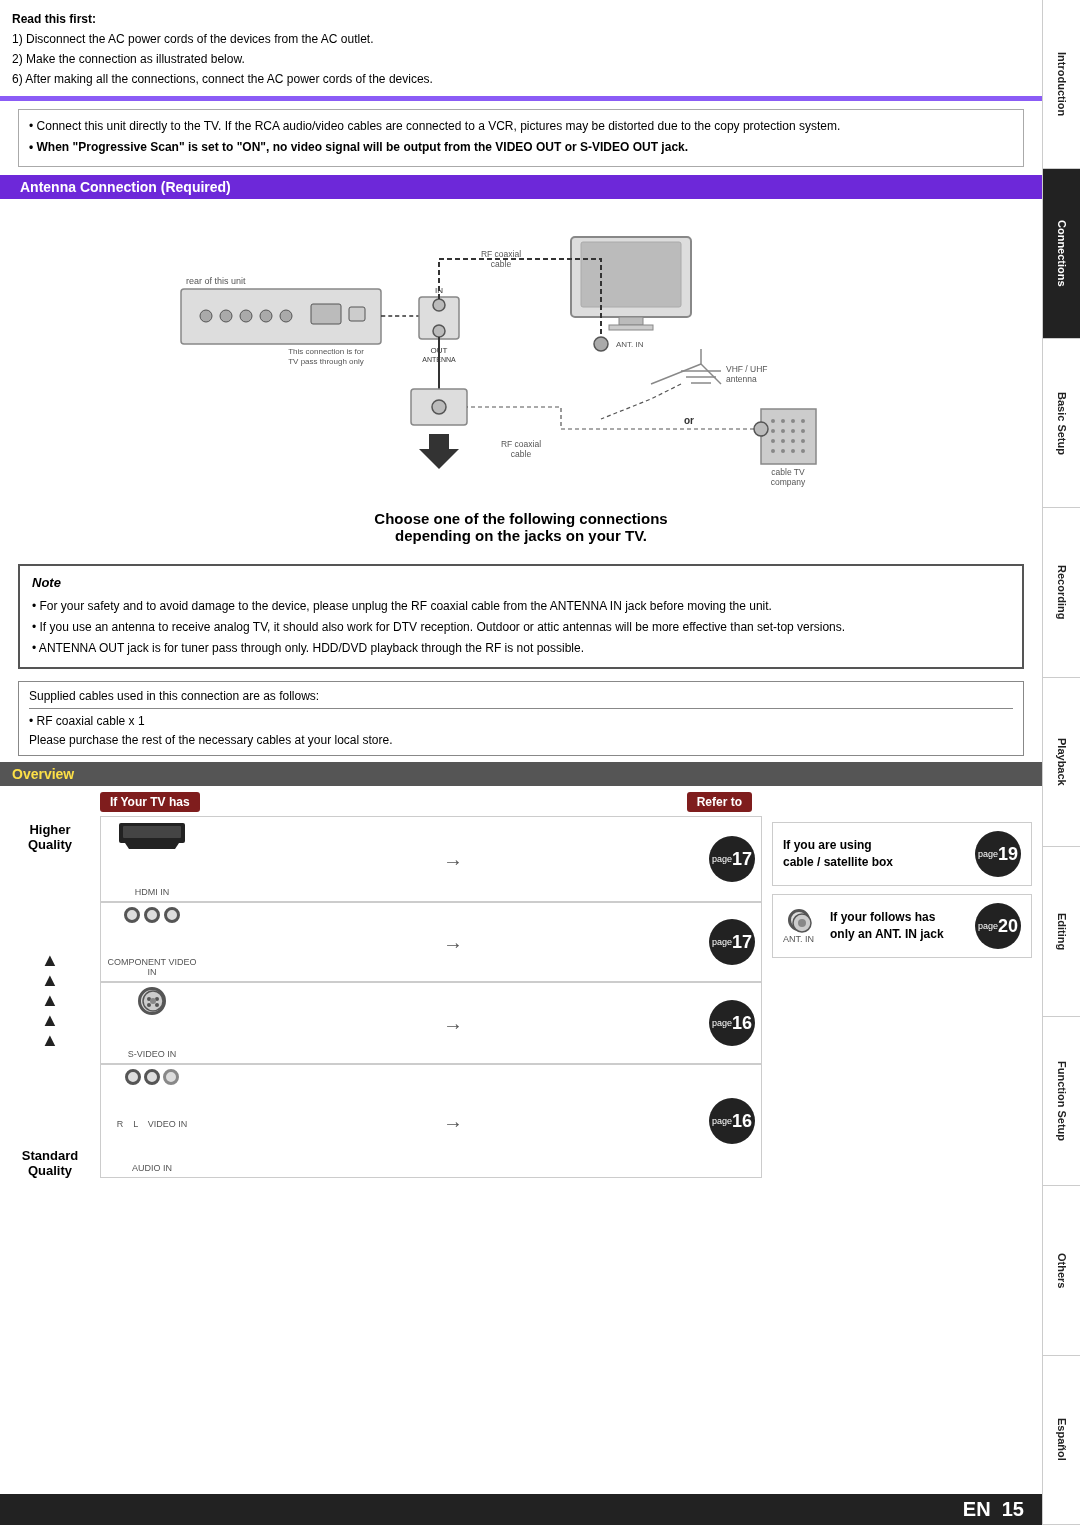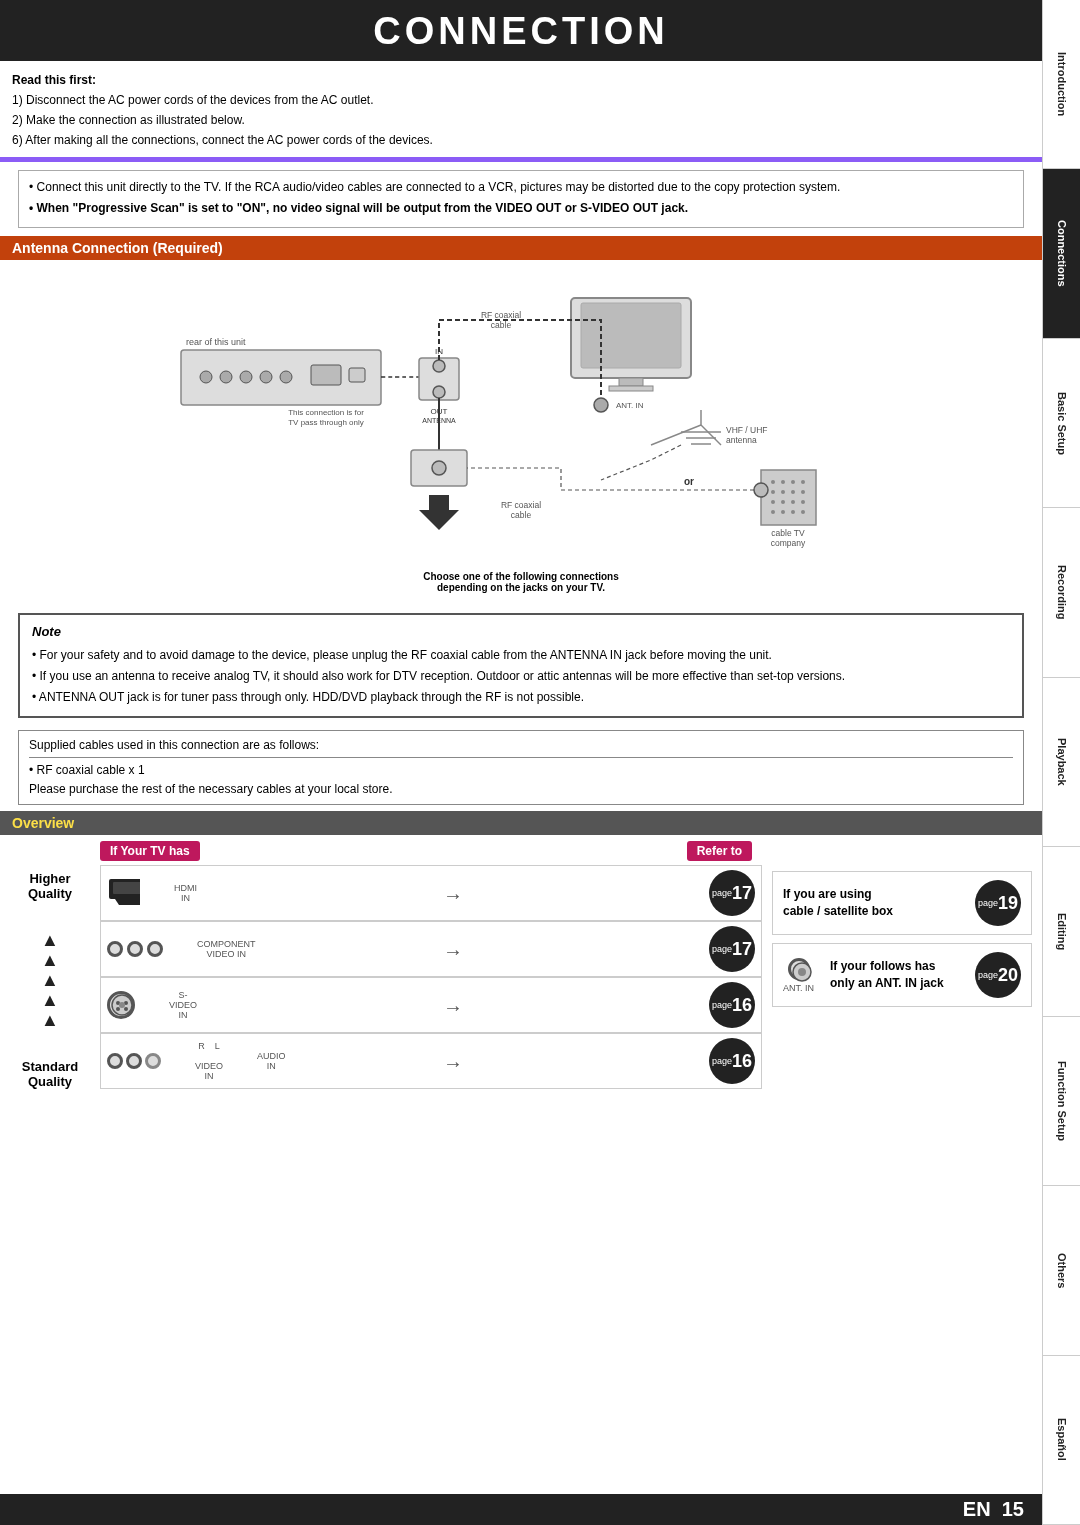--- a/index.html
+++ b/index.html
@@ -84,40 +84,40 @@
       margin: 8px 18px;
       padding: 7px 10px;
       font-size: 12px;
       line-height: 1.5;
     }
 
     .warning-box p { margin-bottom: 3px; }
 
     
     .section-header {
-      background: #c2410c;
+      background: #6d28d9;
       color: #fff;
       font-size: 14px;
       font-weight: bold;
-      padding: 4px 12px;
+      padding: 4px 20px;
       margin: 0 0 0 0;
     }
 
     
     .antenna-diagram {
       padding: 10px 18px;
       position: relative;
       min-height: 320px;
       background: #fff;
     }
 
     .diagram-caption {
       text-align: center;
       font-weight: bold;
-      font-size: 10px;
+      font-size: 15px;
       margin-top: 8px;
       margin-bottom: 4px;
     }
 
     
     .note-box {
       border: 2px solid #555;
       margin: 6px 18px;
       padding: 7px 12px;
       font-size: 12px;
@@ -216,21 +216,21 @@
       flex-direction: column;
     }
 
     .tv-header-row {
       display: flex;
       flex-direction: row;
       margin-bottom: 4px;
     }
 
     .tv-header-cell {
-      background: #be185d;
+      background: #7f1d1d;
       color: #fff;
       font-size: 12px;
       font-weight: bold;
       padding: 3px 10px;
       border-radius: 3px;
       margin-right: 10px;
     }
 
     .tv-conn-row {
       display: flex;
@@ -238,21 +238,21 @@
       align-items: center;
       border: 1px solid #ccc;
       padding: 4px 6px;
       gap: 8px;
       min-height: 44px;
     }
 
     .conn-icon-area {
       width: 90px;
       display: flex;
-      flex-direction: row;
+      flex-direction: column;
       align-items: center;
       font-size: 9px;
       color: #555;
       gap: 34px;
     }
 
     .conn-arrow {
       flex: 1;
       display: flex;
       align-items: center;
@@ -370,23 +370,20 @@
       font-size: 9px;
       color: #555;
       text-align: center;
     }
   </style>
 </head>
 <body>
 
 <div class="main-content">
 
-  <div class="page-title-bar">
-    <span>CONNECTION</span>
-  </div>
 
   <div class="intro-section">
     <p class="read-first">Read this first:</p>
     <p>1) Disconnect the AC power cords of the devices from the AC outlet.</p>
     <p>2) Make the connection as illustrated below.</p>
     <p>6) After making all the connections, connect the AC power cords of the devices.</p>
   </div>
 
   <div class="warning-box">
     <p><span>• Connect this unit directly to the TV. If the RCA audio/video cables are connected to a VCR, pictures may be distorted due to the copy protection system.</span></p>

